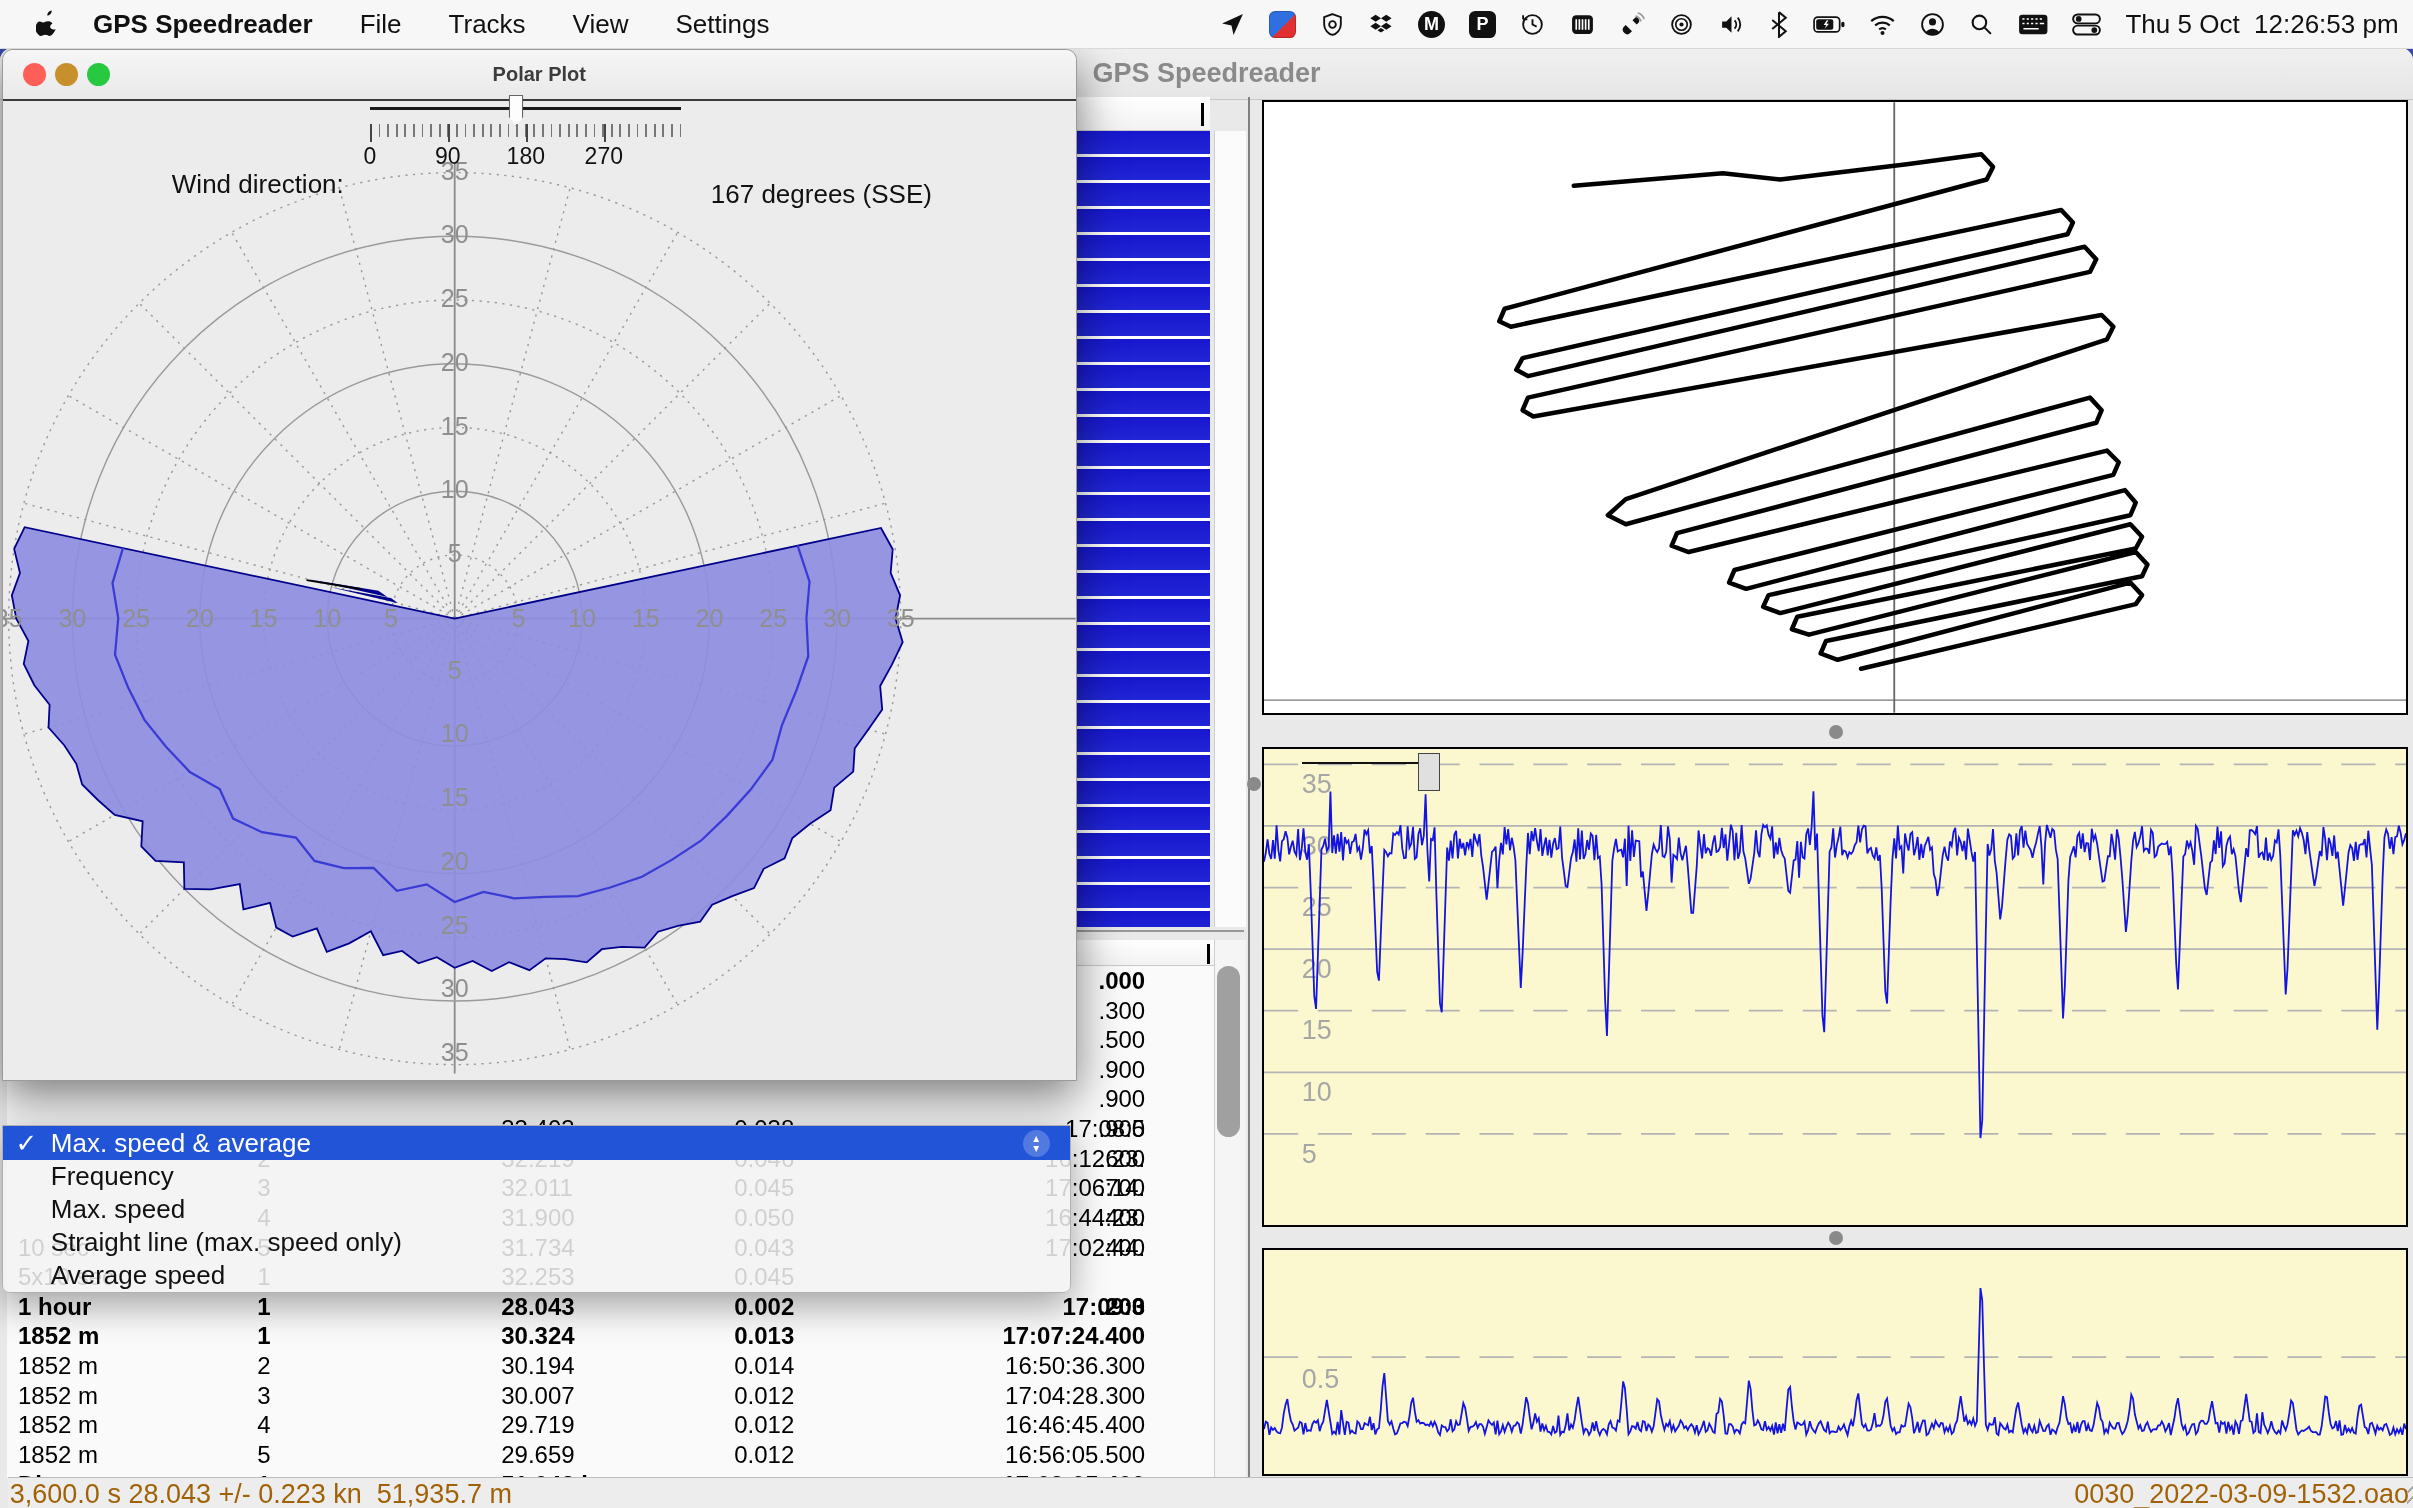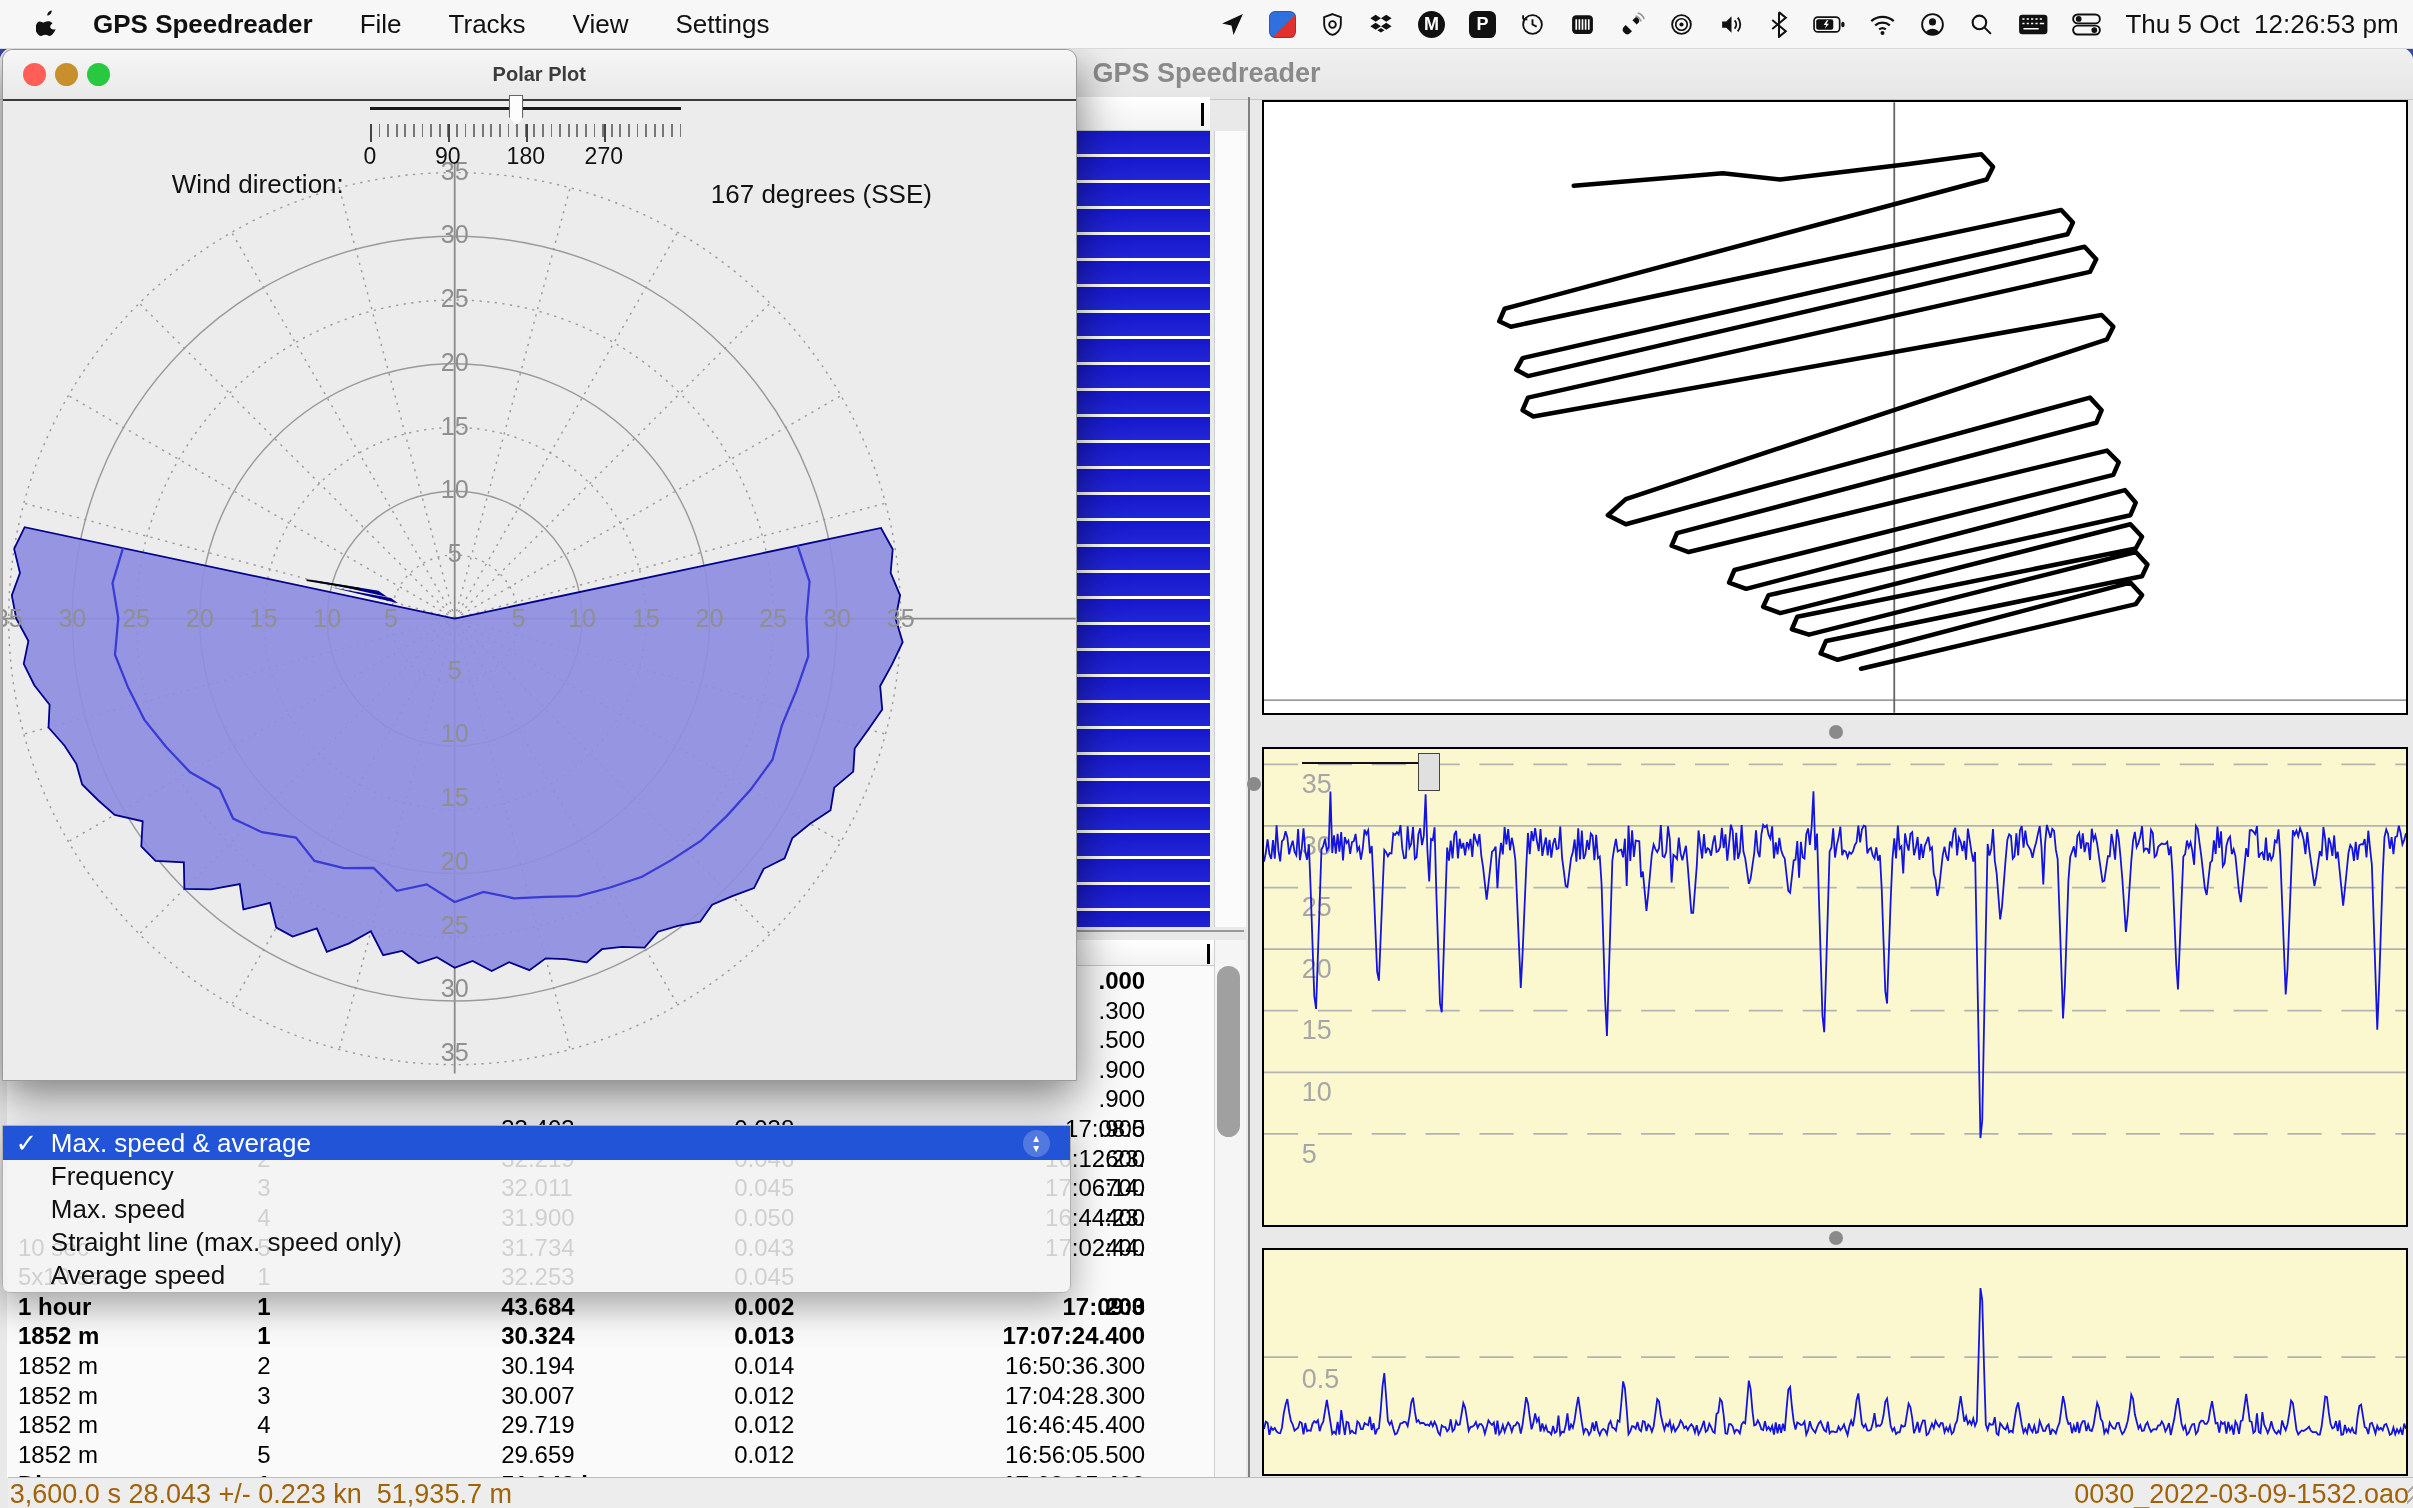--- a/index.html
+++ b/index.html
@@ -142,21 +142,21 @@
         <div class="row" style="top:323px;">
           <span class="c-cat">5x10 sec</span>
           <span class="c-rank">1</span>
           <span class="c-speed">32.253</span>
           <span class="c-err">0.045</span>
           <span class="c-time"></span>
         </div>
         <div class="row bold" style="top:353px;">
           <span class="c-cat">1 hour</span>
           <span class="c-rank">1</span>
-          <span class="c-speed">43.684</span>
+          <span class="c-speed">28.043</span>
           <span class="c-err">0.002</span>
           <span class="c-time">17:09:3</span>
         </div>
         <div class="row bold" style="top:382px;">
           <span class="c-cat">1852 m</span>
           <span class="c-rank">1</span>
           <span class="c-speed">30.324</span>
           <span class="c-err">0.013</span>
           <span class="c-time">17:07:24.400</span>
         </div>

